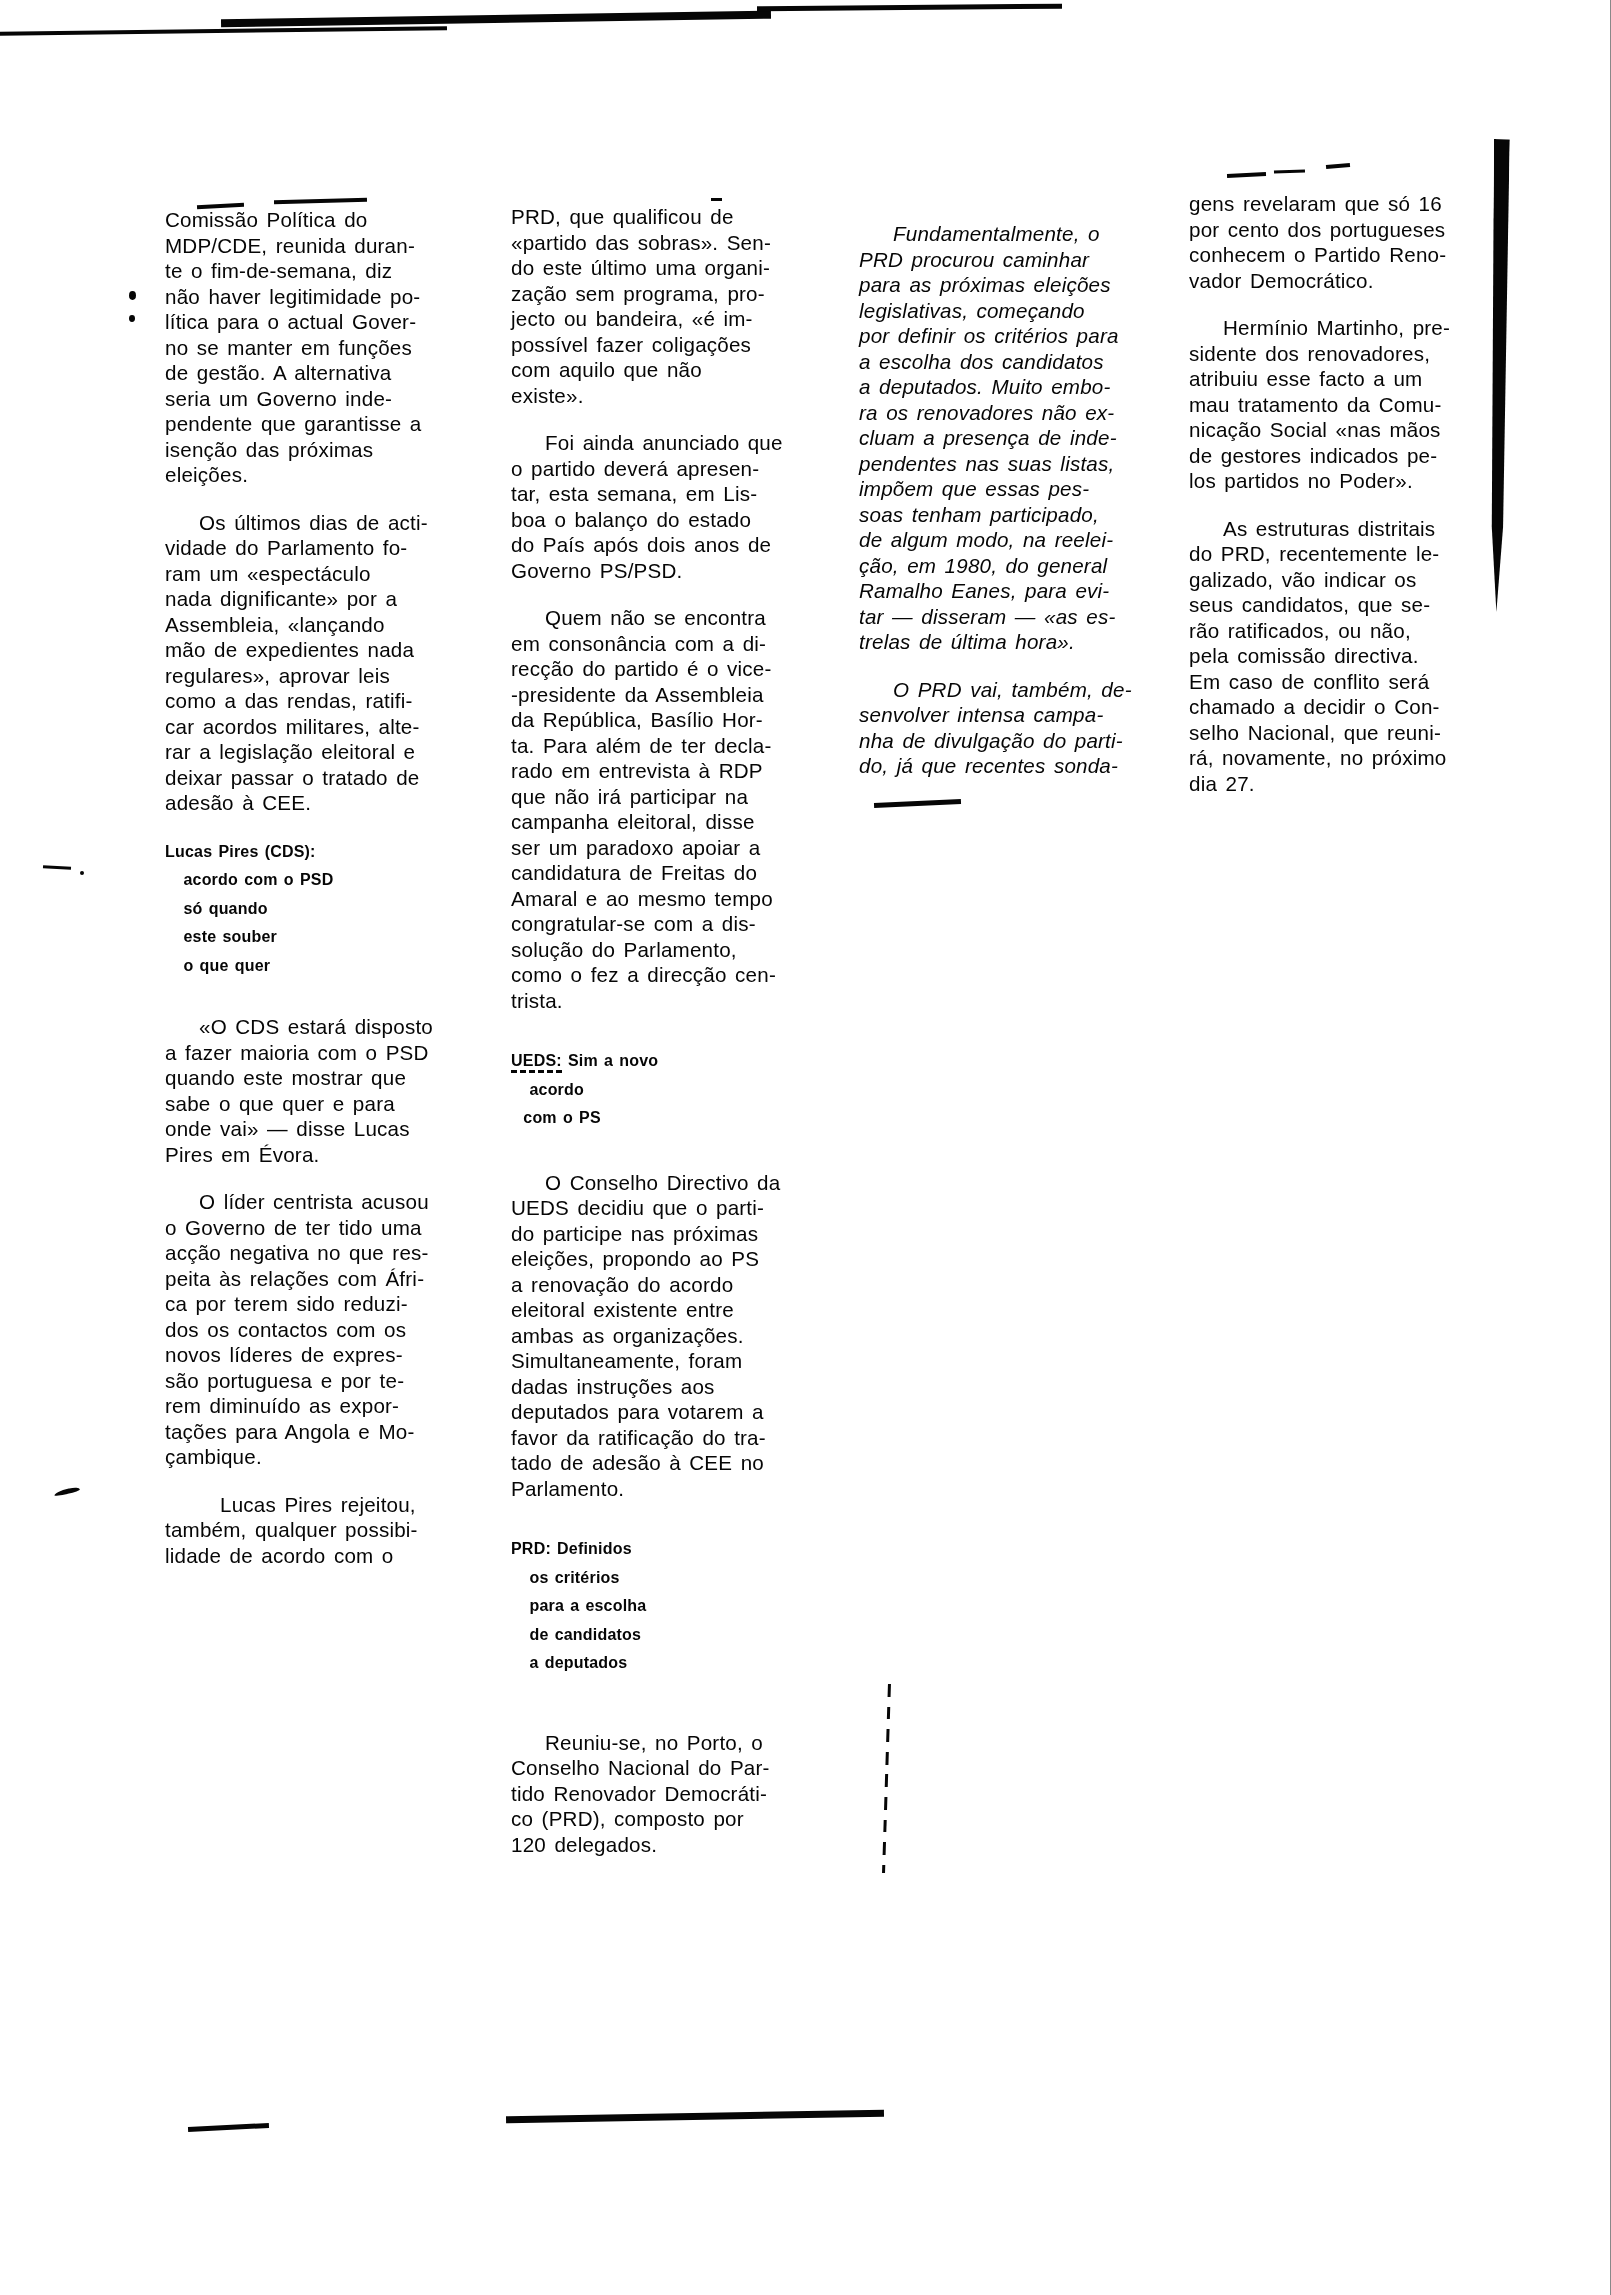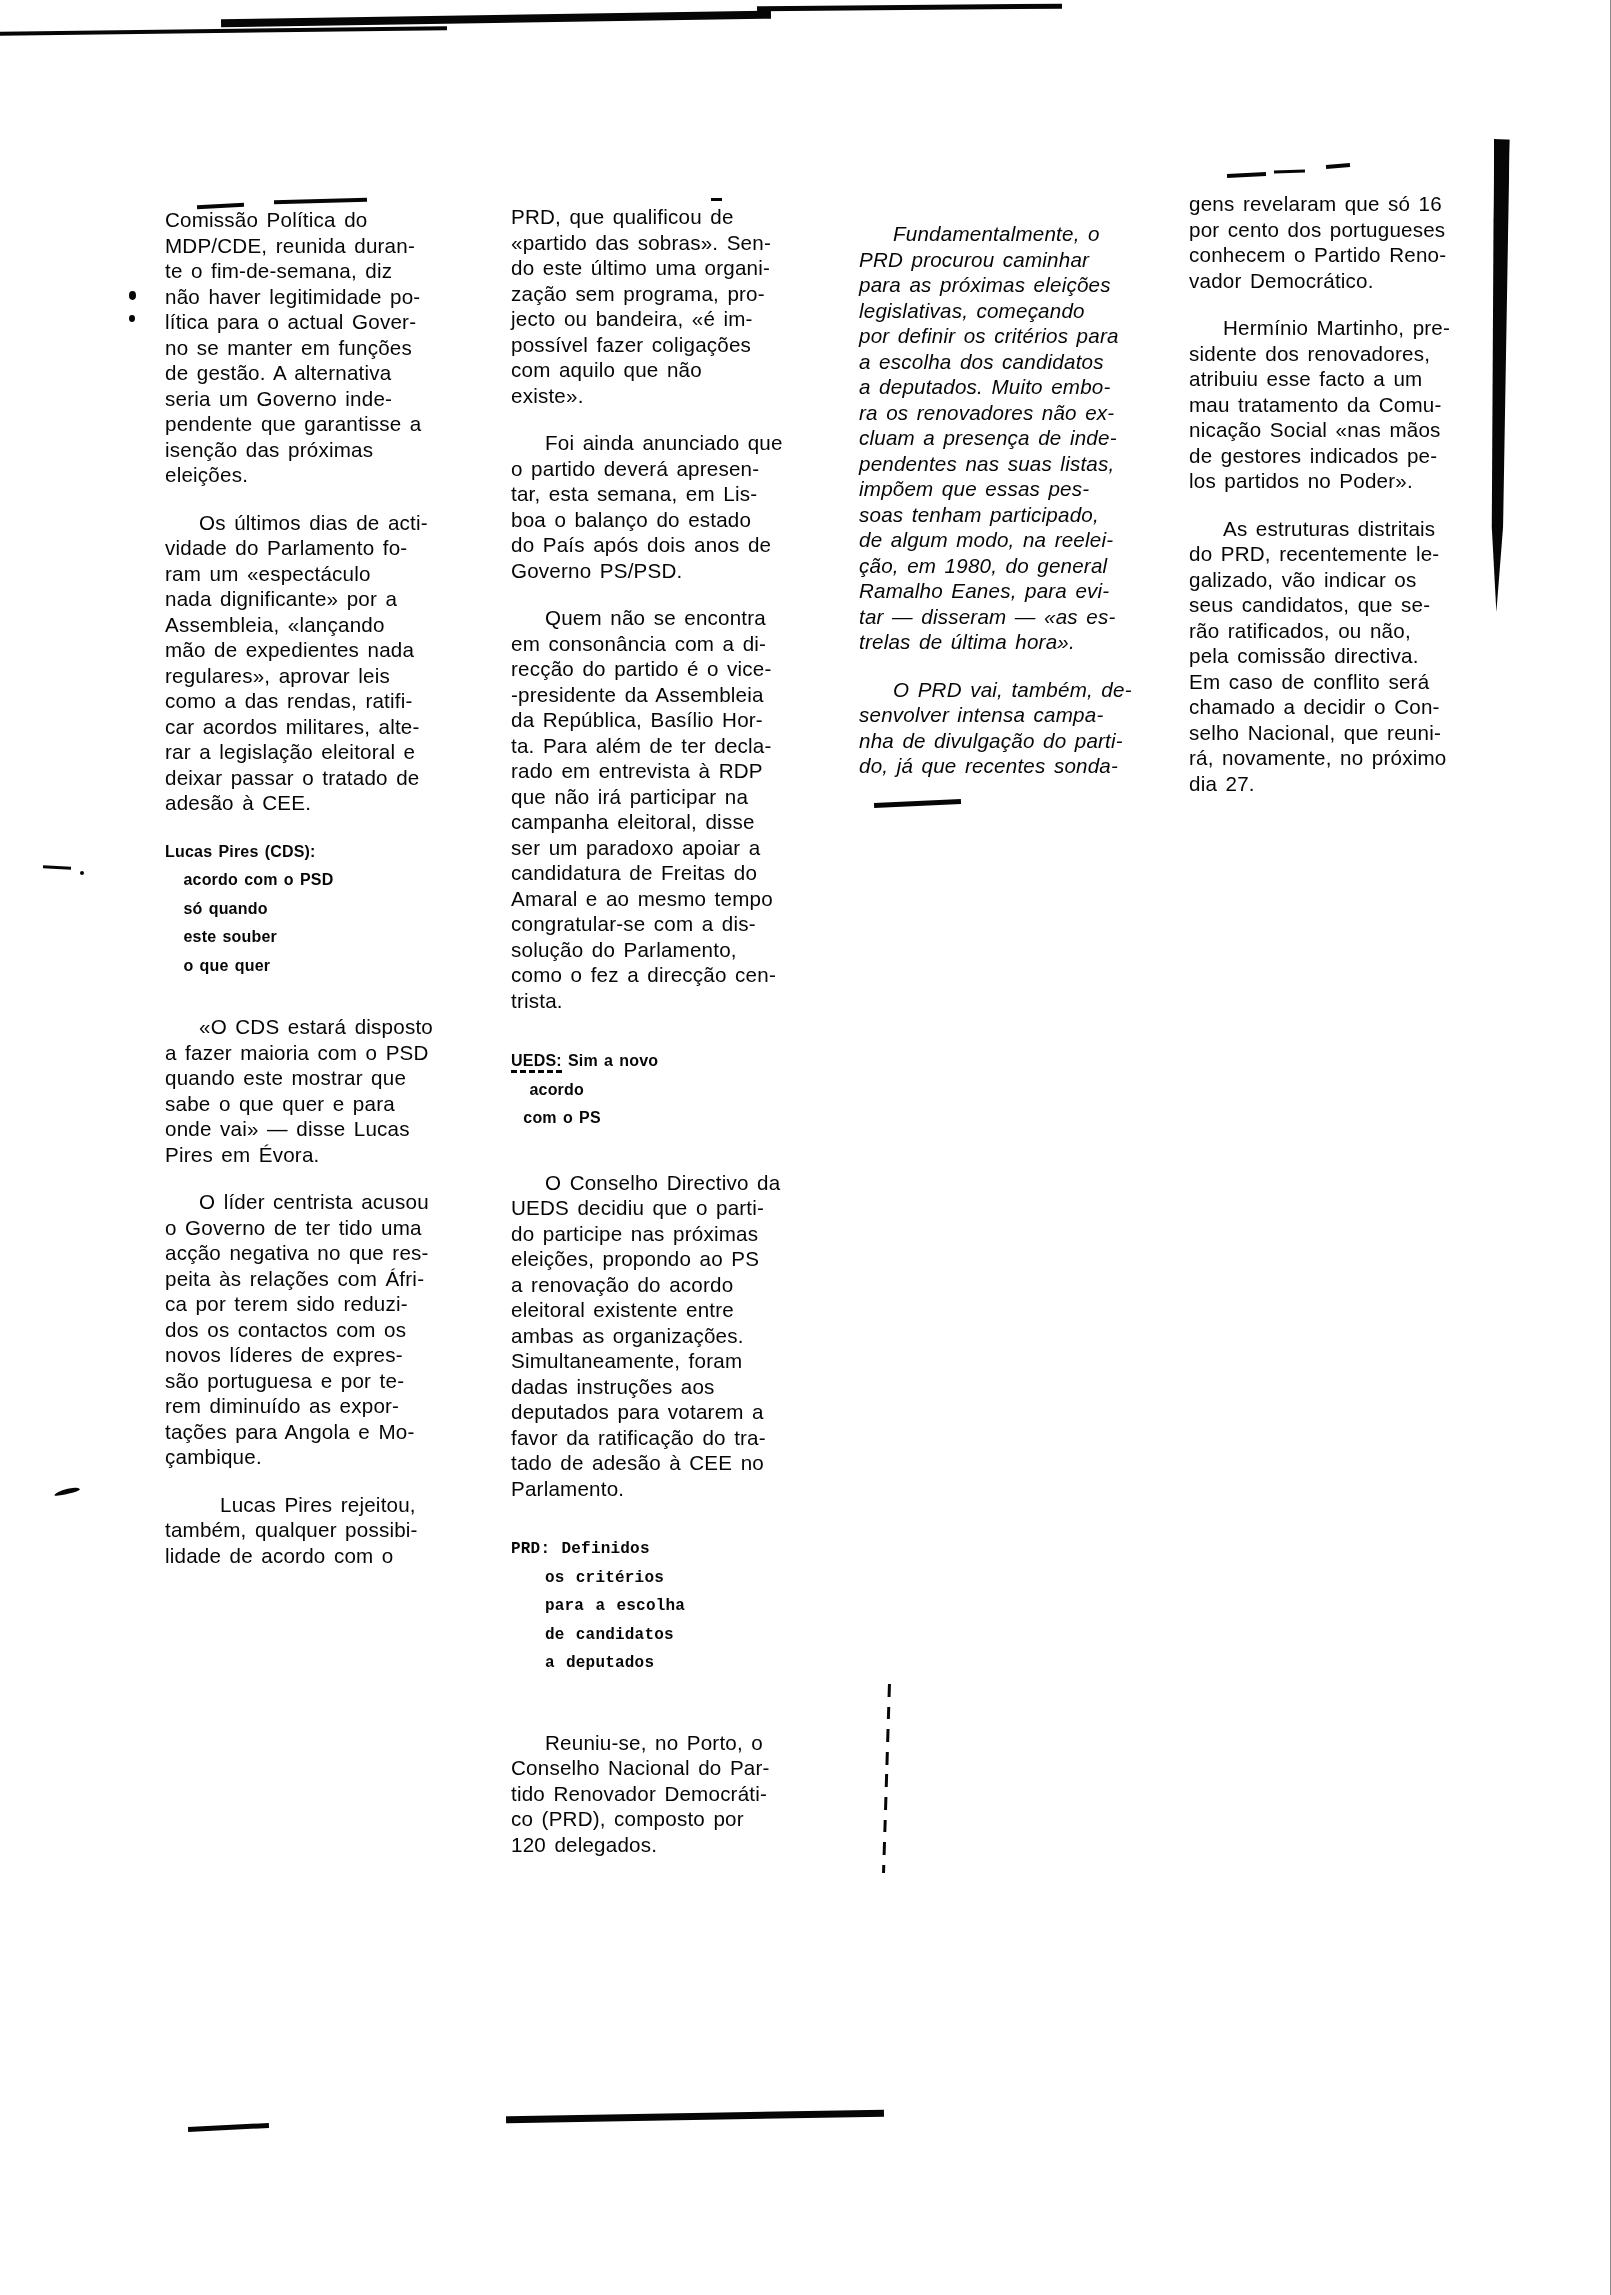--- a/index.html
+++ b/index.html
@@ -14,21 +14,21 @@
     white-space:pre-line;word-spacing:2.5px;letter-spacing:0.2px;
   }
   .indent{text-indent:34px;}
   .indent2{text-indent:55px;}
   .heading{
     font-size:16px;line-height:28.5px;font-weight:bold;margin:0 0 34px 0;
     white-space:pre-wrap;letter-spacing:0.2px;word-spacing:1.5px;
   }
   .mt85{}
   .mt70{margin-top:34px;}
-  .mt60{margin-top:34px;font-family:Liberation Mono, monospace;}
+  .mt60{margin-top:34px;}
   .mb75{margin-bottom:37px;}
   .mb105{margin-bottom:52px;}
   .tight{margin-bottom:4.9px;}
   .semi{margin-bottom:20.6px;}
   .ueds-word{border-bottom:3.4px dashed #060606;padding-bottom:1px;}
   .deco{position:absolute;background:#060606;}
   .v-dashes{
     background:repeating-linear-gradient(to bottom,#060606 0 12.8px,transparent 12.8px 22.6px);
   }
   .fold-bar{clip-path:polygon(0 0,100% 0,88% 82%,52% 100%,16% 82%);}

